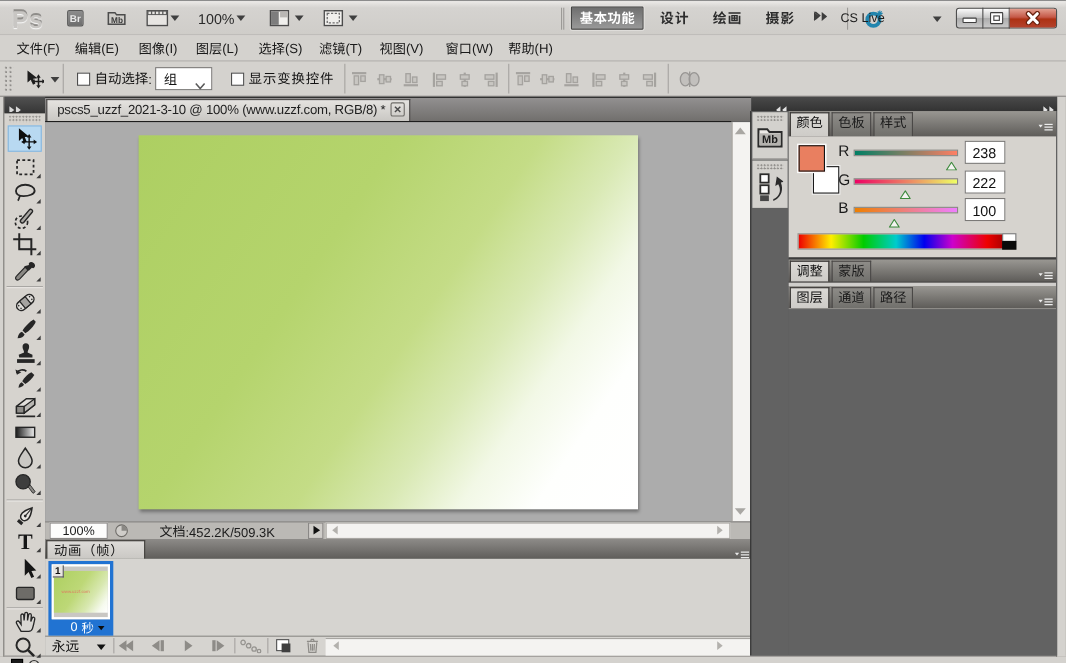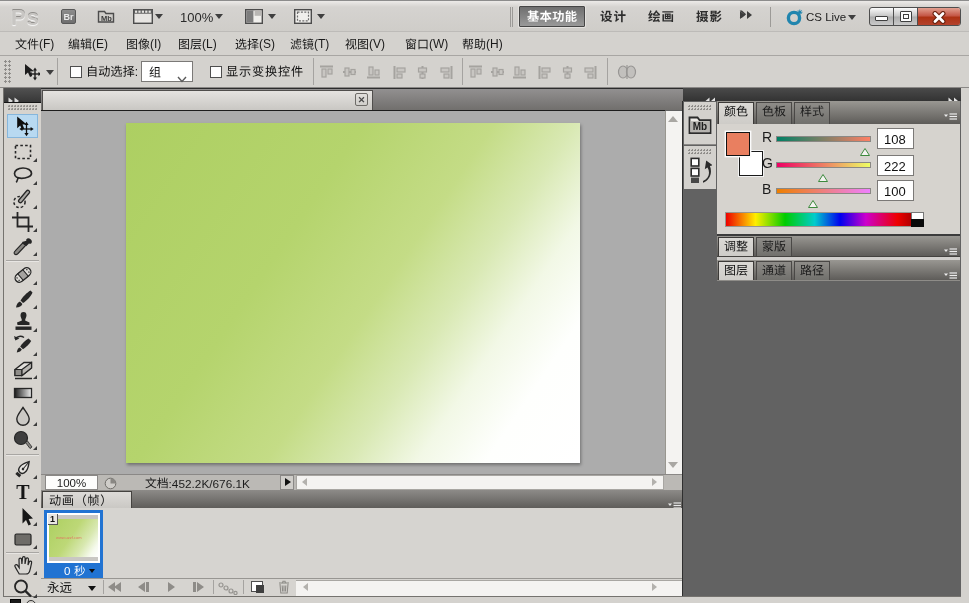--- a/index.html
+++ b/index.html
@@ -153,21 +153,21 @@
     <div style="position:absolute;left:786px;top:9px;width:17px;height:17px;"><svg width="17" height="17" viewBox="0 0 17 17">
         <circle cx="8" cy="9" r="5.6" fill="none" stroke="#2185ae" stroke-width="3.4"></circle>
         <circle cx="13.8" cy="3.2" r="1.3" fill="#2185ae"></circle>
         <g stroke="#2185ae" stroke-width="1">
           <line x1="13.8" y1="0.6" x2="13.8" y2="5.8"></line>
           <line x1="11.2" y1="3.2" x2="16.4" y2="3.2"></line>
           <line x1="12" y1="1.4" x2="15.6" y2="5"></line>
           <line x1="12" y1="5" x2="15.6" y2="1.4"></line>
         </g>
       </svg></div>
-    <div style="position:absolute;left:806px;top:11px;font:11.5px 'Liberation Sans';color:#1d1d1d">CS Live</div>
+    <div style="position:absolute;left:764px;top:11px;font:11.5px 'Liberation Sans';color:#1d1d1d">CS Live</div>
     <div style="position:absolute;left:848px;top:15px;width:0;height:0;border-left:4px solid transparent;border-right:4px solid transparent;border-top:5px solid #3f3f3f"></div>
     <div style="position:absolute;left:869px;top:7px;width:92px;height:19px;border:1px solid #4e4e4e;border-radius:3px;background:linear-gradient(#fbfbfb,#c6c6c6 48%,#adadad 52%,#c9c9c9)"></div>
     <div style="position:absolute;left:893px;top:7px;width:1px;height:19px;background:#4e4e4e"></div>
     <div style="position:absolute;left:917px;top:7px;width:1px;height:19px;background:#4e4e4e"></div>
     <div style="position:absolute;left:918px;top:8px;width:42px;height:17px;border-radius:0 2px 2px 0;background:linear-gradient(#e2a091,#c55847 45%,#ad3214 55%,#b4422c)"></div>
     <div style="position:absolute;left:875px;top:16px;width:13px;height:5px;background:#fdfdfd;border:1px solid #3f3f3f;border-radius:1px"></div>
     <div style="position:absolute;left:900px;top:11px;width:12px;height:11px;background:#fdfdfd;border:1px solid #3f3f3f;border-radius:1px"></div>
     <div style="position:absolute;left:903px;top:14px;width:6px;height:5px;background:#fdfdfd;border:1px solid #3f3f3f"></div>
     <div style="position:absolute;left:932px;top:10px;width:14px;height:13px"><svg width="14" height="13" viewBox="0 0 14 13">
         <g stroke="#6b2310" stroke-width="5" stroke-linecap="round">
@@ -511,38 +511,39 @@
     <div style="position:absolute;left:33px;top:571px;width:0;height:0;border-left:4px solid transparent;border-bottom:4px solid #3c3c3c"></div>
     <div style="position:absolute;left:11px;top:577px;width:24px;height:22px"><svg width="24" height="22" viewBox="0 0 24 22">
         <circle cx="10" cy="9.5" r="6" fill="none" stroke="#262626" stroke-width="1.8"></circle>
         <line x1="14.3" y1="13.8" x2="20" y2="19.5" stroke="#262626" stroke-width="2.4"></line>
       </svg></div>
     <div style="position:absolute;left:33px;top:594px;width:0;height:0;border-left:4px solid transparent;border-bottom:4px solid #3c3c3c"></div>
     <div style="position:absolute;left:10px;top:599px;width:11px;height:10px;background:#1a1a1a;border:1px solid #000"></div>
     <div style="position:absolute;left:26px;top:600px;width:10px;height:9px;border:1.5px solid #333;background:#d6d3ce;border-radius:6px 6px 0 0"></div>
     <div style="position:absolute;left:41px;top:88px;width:642px;height:22px;background:linear-gradient(#929090,#716f6d);border-top:1px solid #2c2c2c"></div>
     <div style="position:absolute;left:42px;top:90px;width:331px;height:20px;background:linear-gradient(#e5e3e0,#c9c7c3);border:1px solid #504e4c;border-bottom:none"></div>
+    <div style="position:absolute;left:52px;top:93px;font:12px 'Liberation Sans';color:#1f1f1f;letter-spacing:-0.22px">pscs5_uzzf_2021-3-10 @ 100% (www.uzzf.com, RGB/8) *</div>
     <div style="position:absolute;left:355px;top:93px;width:13px;height:13px;border:1px solid #6e6c68;border-radius:2px;font:bold 9px 'Liberation Sans';color:#4a4a4a;text-align:center;line-height:12px">✕</div>
     <div style="position:absolute;left:41px;top:110px;width:624px;height:364px;background:#acacac;border-top:1px solid #1d1d1d"></div>
     <div style="position:absolute;left:126px;top:123px;width:454px;height:340px;background:linear-gradient(124deg,#adcf62 0%,#b5d46d 35%,#c4dc86 54%,#d9e9b4 66%,#f2f8e6 76%,#fefffd 86%,#ffffff 100%);box-shadow:1px 2px 3px rgba(0,0,0,0.35)"></div>
     <div style="position:absolute;left:665px;top:111px;width:18px;height:363px;background:#f4f3f1;border-left:1px solid #98968f"></div>
     <div style="position:absolute;left:668px;top:116px;width:0;height:0;border-left:5px solid transparent;border-right:5px solid transparent;border-bottom:6px solid #a9a7a3"></div>
     <div style="position:absolute;left:668px;top:462px;width:0;height:0;border-left:5px solid transparent;border-right:5px solid transparent;border-top:6px solid #a9a7a3"></div>
     <div style="position:absolute;left:41px;top:474px;width:642px;height:16px;background:#bbb9b5;border-top:1px solid #8a8886"></div>
     <div style="position:absolute;left:45px;top:475px;width:53px;height:15px;background:#fdfdfc;border:1px solid #8a8886;font:11.5px 'Liberation Sans';color:#1c1c1c;text-align:center;line-height:14px">100%</div>
     <div style="position:absolute;left:104px;top:476px;width:13px;height:13px"><svg width="13" height="13" viewBox="0 0 13 13">
         <circle cx="6.5" cy="6.5" r="5.3" fill="#cfcdc9" stroke="#6e6c68" stroke-width="1"></circle>
         <path d="M6.5 6.5 L6.5 1.2 A5.3 5.3 0 0 1 11.8 6.5 Z" fill="#8a8884"></path>
       </svg></div>
     <div style="position:absolute;left:145px;top:477px;white-space:nowrap"><svg class="" style="display:inline-block;vertical-align:top;" width="23.6" height="11.8" viewBox="0 0 2000 1000">
         <g fill="#1c1c1c" transform="matrix(1 0 0 -1 0 880)">
           <use href="#q10" x="0"></use>
           <use href="#q34" x="1000"></use>
         </g>
-      </svg><span style="font:11.8px 'Liberation Sans';color:#1c1c1c;vertical-align:top">:452.2K/676.1K</span></div>
+      </svg><span style="font:11.8px 'Liberation Sans';color:#1c1c1c;vertical-align:top">:452.2K/509.3K</span></div>
     <div style="position:absolute;left:280px;top:475px;width:14px;height:15px;background:#cfcdc9;border:1px solid #8a8886"></div>
     <div style="position:absolute;left:285px;top:478px;width:0;height:0;border-top:4.5px solid transparent;border-bottom:4.5px solid transparent;border-left:6px solid #111"></div>
     <div style="position:absolute;left:296px;top:475px;width:368px;height:15px;background:#f4f3f1;border:1px solid #a8a6a2"></div>
     <div style="position:absolute;left:302px;top:478px;width:0;height:0;border-top:4.5px solid transparent;border-bottom:4.5px solid transparent;border-right:5.5px solid #b3b1ad"></div>
     <div style="position:absolute;left:652px;top:478px;width:0;height:0;border-top:4.5px solid transparent;border-bottom:4.5px solid transparent;border-left:5.5px solid #b3b1ad"></div>
     <div style="position:absolute;left:41px;top:490px;width:642px;height:18px;background:linear-gradient(#8d8b88,#5f5d5a)"></div>
     <div style="position:absolute;left:42px;top:491px;width:90px;height:17px;background:linear-gradient(#dddbd8,#cac8c4);border:1px solid #44423f;border-bottom:none"></div>
     <div style="position:absolute;left:49px;top:494px"><svg class="" style="display:inline-block;vertical-align:top;" width="63.4" height="12.2" viewBox="0 0 5197 1000">
         <g fill="#1b1b1b" transform="matrix(1 0 0 -1 0 880)">
           <use href="#q27" x="0"></use>
@@ -675,21 +676,21 @@
       </svg></div>
     <div style="position:absolute;left:717px;top:124px;width:243px;height:110px;background:#d6d3ce"></div>
     <div style="position:absolute;left:739px;top:151px;width:24px;height:25px;background:#fff;border:1px solid #1a1a1a;box-shadow:0 0 0 1px #f2f2f2"></div>
     <div style="position:absolute;left:726px;top:132px;width:24px;height:24px;background:#e97f60;border:1.6px solid #131313;box-shadow:0 0 0 1.4px #fbfbfb"></div>
     <div style="position:absolute;left:762px;top:129px;font:14px 'Liberation Sans';color:#1b1b1b">R</div>
     <div style="position:absolute;left:776px;top:136px;width:95px;height:6px;background:linear-gradient(90deg,#007f64,#ff7f64);border:1px solid #8a8884"></div>
     <div style="position:absolute;left:860px;top:142px;width:10px;height:8px"><svg width="10" height="8" viewBox="0 0 10 8">
         <path d="M5 0.5 L9.5 7.5 L0.5 7.5 Z" fill="#f4f3f1" stroke="#3d8a3d" stroke-width="1"></path>
       </svg></div>
     <div style="position:absolute;left:877px;top:128px;width:37px;height:21px;background:#fff;border:1px solid #7b7977"></div>
-    <div style="position:absolute;left:884px;top:132px;font:13px 'Liberation Sans';color:#111">108</div>
+    <div style="position:absolute;left:884px;top:132px;font:13px 'Liberation Sans';color:#111">238</div>
     <div style="position:absolute;left:762px;top:155px;font:14px 'Liberation Sans';color:#1b1b1b">G</div>
     <div style="position:absolute;left:776px;top:162px;width:95px;height:6px;background:linear-gradient(90deg,#ee0064,#eeff64);border:1px solid #8a8884"></div>
     <div style="position:absolute;left:818px;top:168px;width:10px;height:8px"><svg width="10" height="8" viewBox="0 0 10 8">
         <path d="M5 0.5 L9.5 7.5 L0.5 7.5 Z" fill="#f4f3f1" stroke="#3d8a3d" stroke-width="1"></path>
       </svg></div>
     <div style="position:absolute;left:877px;top:155px;width:37px;height:21px;background:#fff;border:1px solid #7b7977"></div>
     <div style="position:absolute;left:884px;top:159px;font:13px 'Liberation Sans';color:#111">222</div>
     <div style="position:absolute;left:762px;top:181px;font:14px 'Liberation Sans';color:#1b1b1b">B</div>
     <div style="position:absolute;left:776px;top:188px;width:95px;height:6px;background:linear-gradient(90deg,#ee7f00,#ee7fff);border:1px solid #8a8884"></div>
     <div style="position:absolute;left:808px;top:194px;width:10px;height:8px"><svg width="10" height="8" viewBox="0 0 10 8">

